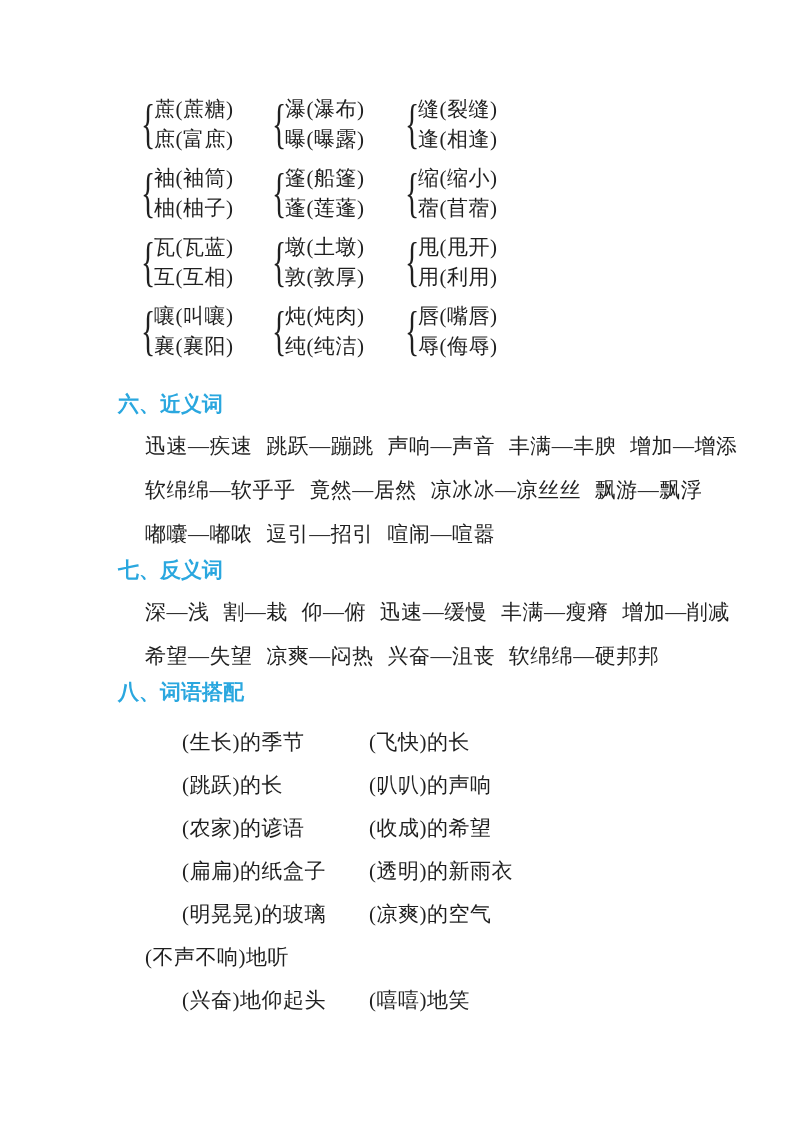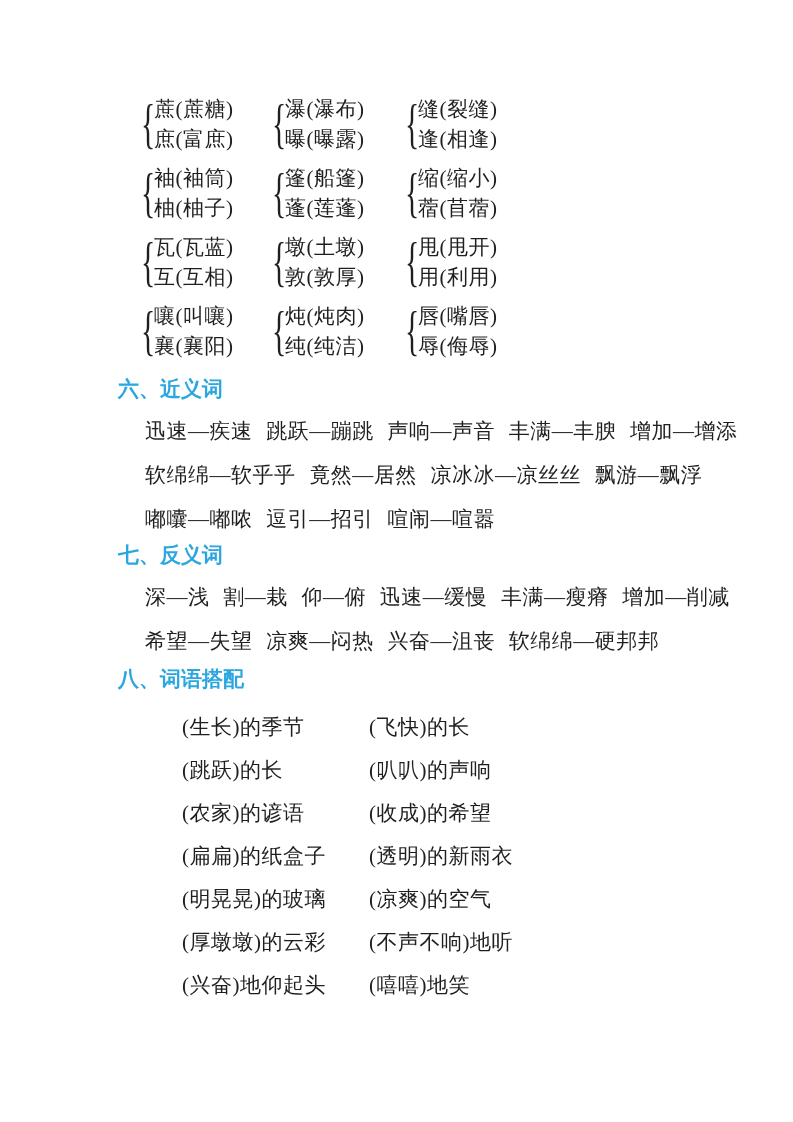--- a/index.html
+++ b/index.html
@@ -41,23 +41,23 @@
 
   
   .sec-heading {
     font-family: "Liberation Sans", "DejaVu Sans", sans-serif;
     font-weight: bold;
     font-size: 21px;
     line-height: 26px;
     color: #2aa7df;
     margin-left: 118px;
   }
-  .sec-heading.h6 { margin-top: 15px; }
+  .sec-heading.h6 { margin-top: 30px; }
   .sec-heading.h7 { margin-top: 8px; }
-  .sec-heading.h8 { margin-top: 10px; }
+  .sec-heading.h8 { margin-top: 10px; font-family: Liberation Mono, monospace; }
 
   
   .text-line {
     font-size: 21px;
     line-height: 30px;
     margin: 14px 0 0 145px;
     letter-spacing: 0.5px;
     word-spacing: 8px;
     white-space: nowrap;
   }
@@ -208,21 +208,20 @@
       </div>
       <div class="colloc-row">
         <div class="colloc-cell left">(扁扁)的纸盒子</div>
         <div class="colloc-cell right">(透明)的新雨衣</div>
       </div>
       <div class="colloc-row">
         <div class="colloc-cell left">(明晃晃)的玻璃</div>
         <div class="colloc-cell right">(凉爽)的空气</div>
       </div>
       <div class="colloc-row">
-        <div class="colloc-cell left">(厚墩墩)的云彩</div>
         <div class="colloc-cell right">(不声不响)地听</div>
       </div>
       <div class="colloc-row">
         <div class="colloc-cell left">(兴奋)地仰起头</div>
         <div class="colloc-cell right">(嘻嘻)地笑</div>
       </div>
     </div>
   </div>
 
 </div>

